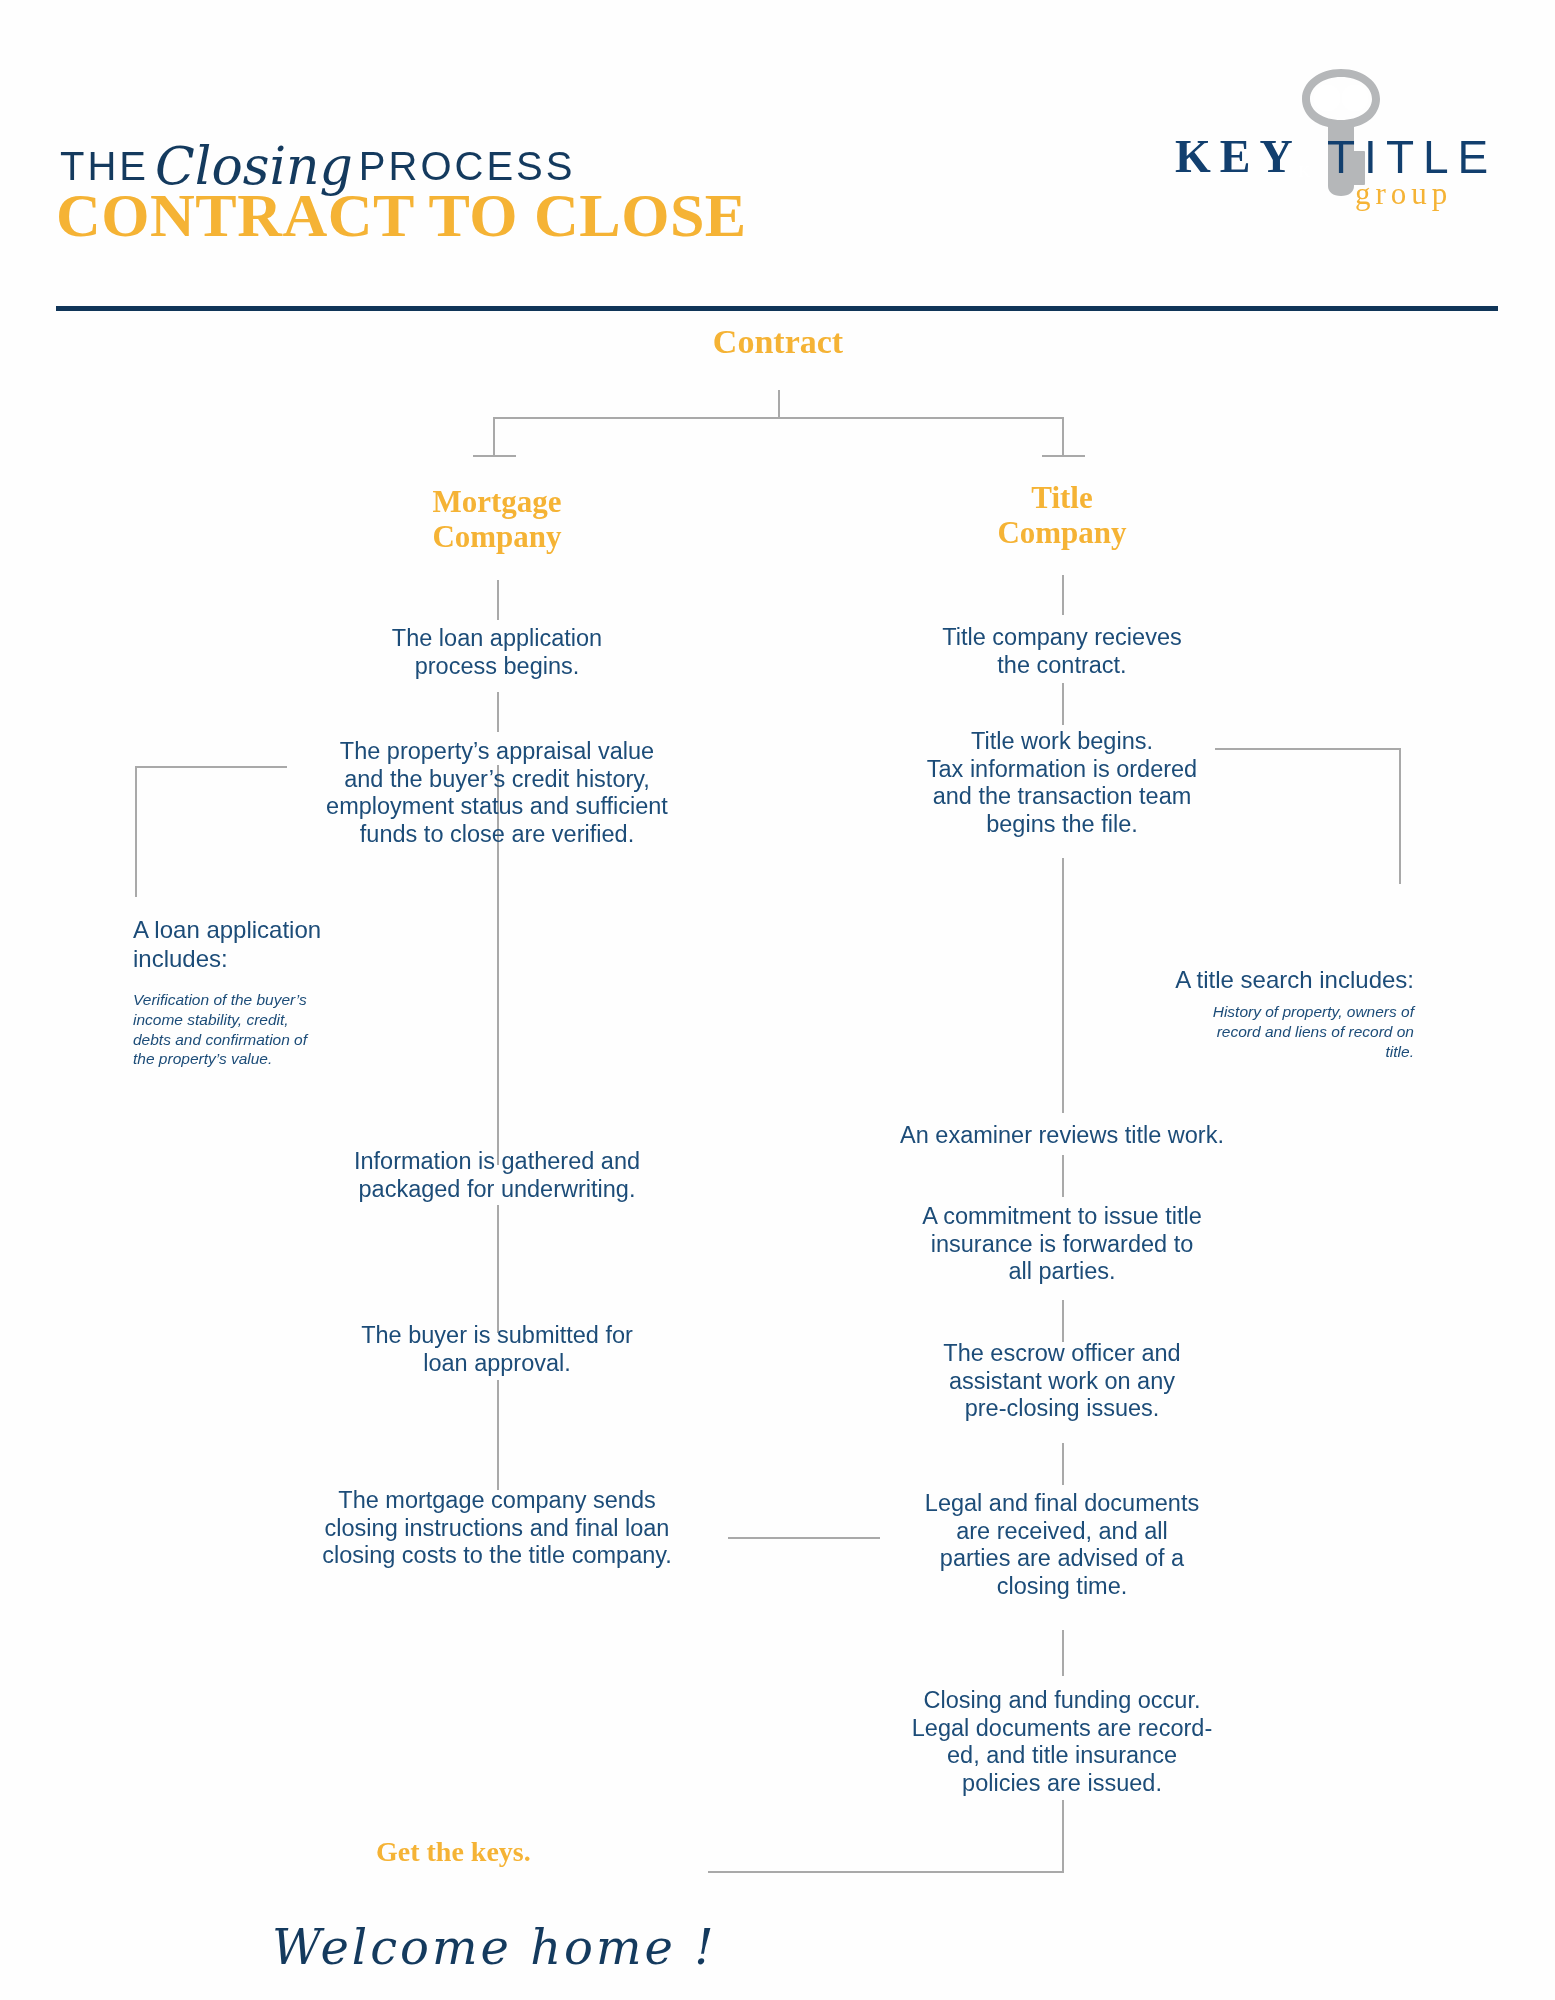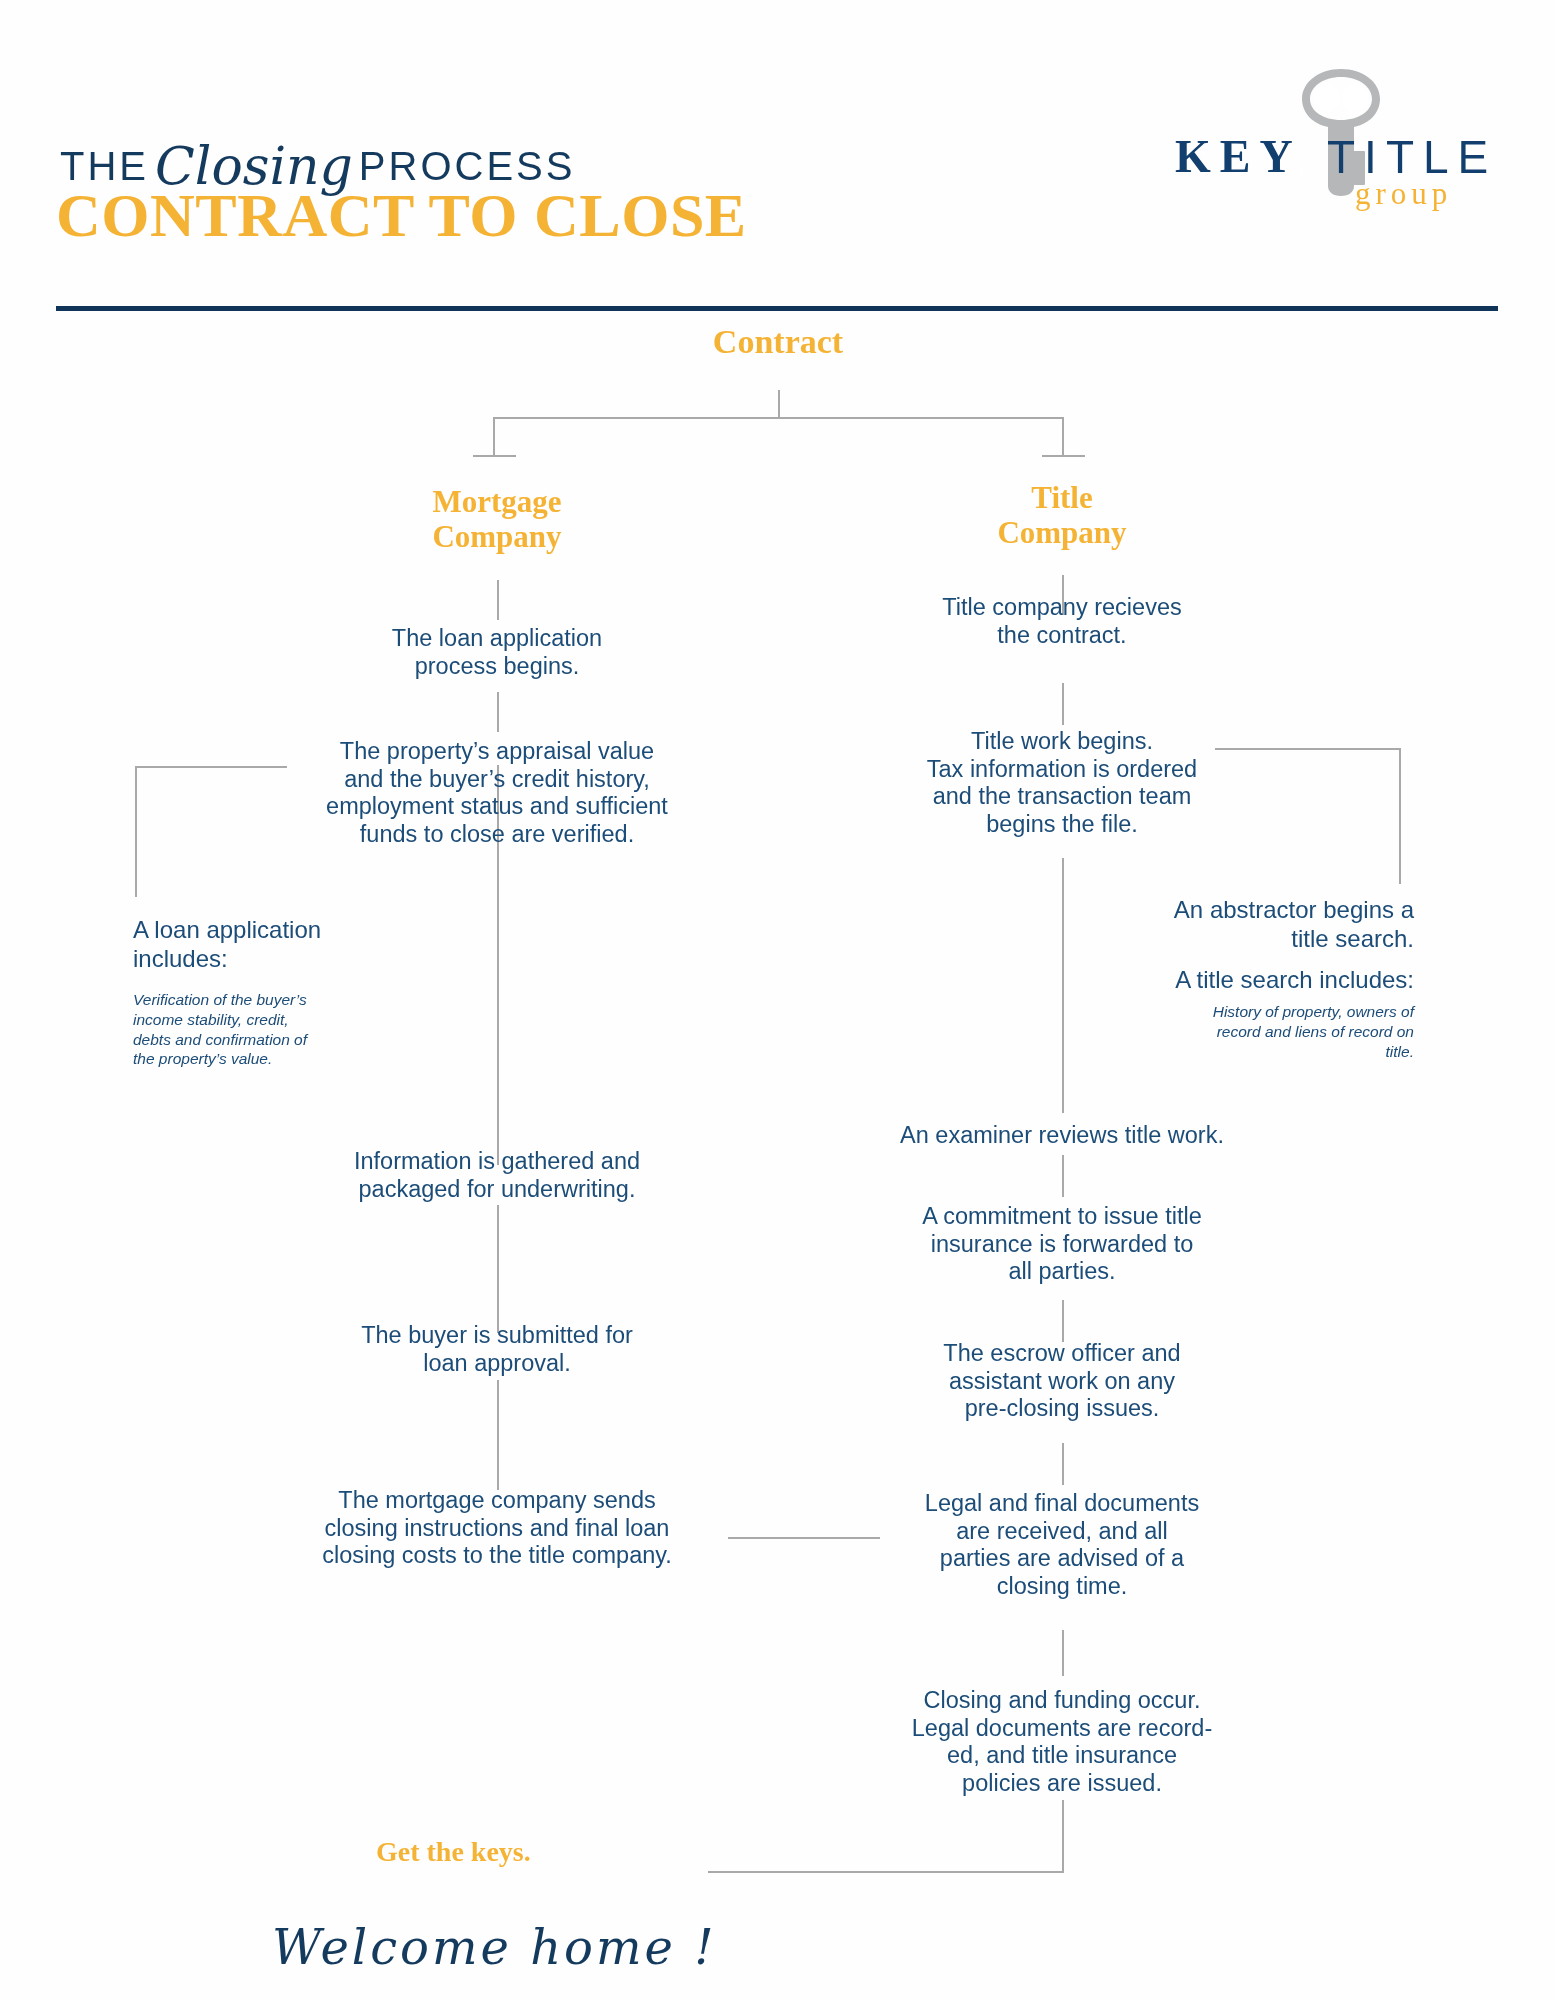--- a/index.html
+++ b/index.html
@@ -211,21 +211,21 @@
 closing instructions and final loan
 closing costs to the title company.</div>
 
   <div class="node ta-left callout-head" style="left:133px; top:916px; width:300px;">A loan application
 includes:</div>
   <div class="node ta-left callout-body" style="left:133px; top:990px; width:260px;">Verification of the buyer’s
 income stability, credit,
 debts and confirmation of
 the property’s value.</div>
 
-  <div class="node" style="left:882px; top:594px; width:360px;text-align:center;">Title company recieves
+  <div class="node" style="left:882px; top:624px; width:360px;text-align:center;">Title company recieves
 the contract.</div>
 
   <div class="node" style="left:862px; top:728px; width:400px;">Title work begins.
 Tax information is ordered
 and the transaction team
 begins the file.</div>
 
   <div class="node" style="left:852px; top:1122px; width:420px;">An examiner reviews title work.</div>
 
   <div class="node" style="left:882px; top:1203px; width:360px;">A commitment to issue title
@@ -239,22 +239,20 @@
   <div class="node" style="left:872px; top:1490px; width:380px;">Legal and final documents
 are received, and all
 parties are advised of a
 closing time.</div>
 
   <div class="node" style="left:872px; top:1687px; width:380px;">Closing and funding occur.
 Legal documents are record-
 ed, and title insurance
 policies are issued.</div>
 
-  <div class="node ta-right callout-head" style="left:1010px; top:896px; width:404px;">An abstractor begins a
-title search.</div>
   <div class="node ta-right callout-head" style="left:1010px; top:966px; width:404px;">A title search includes:</div>
   <div class="node ta-right callout-body" style="left:1090px; top:1002px; width:324px;">History of property, owners of
 record and liens of record on
 title.</div>
 
   <div class="gold-footer" style="left:376px; top:1793px; font-size:28px;margin-top:43px;">Get the keys.</div>
   <div class="script-footer" style="left:272px; top:1919px; font-size:48px; letter-spacing:3px;text-align:right;">Welcome home !</div>
 
 </div>
 

